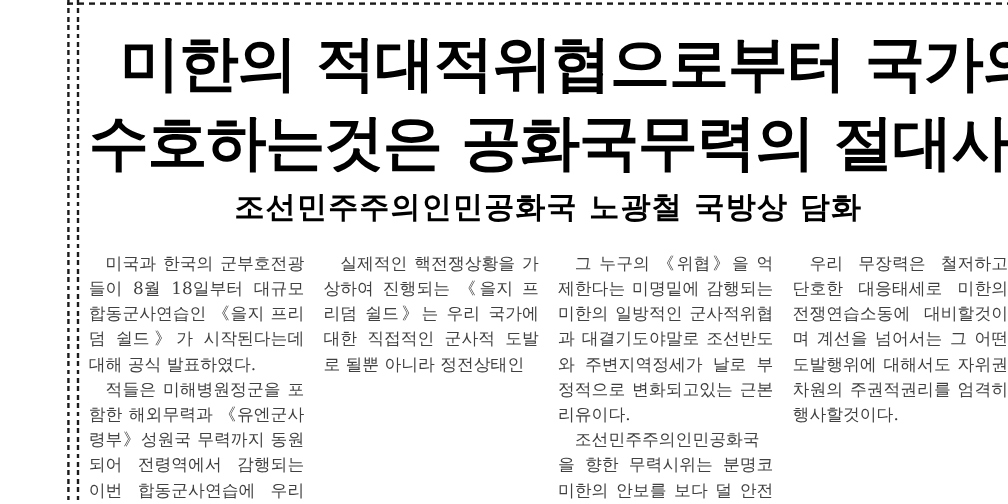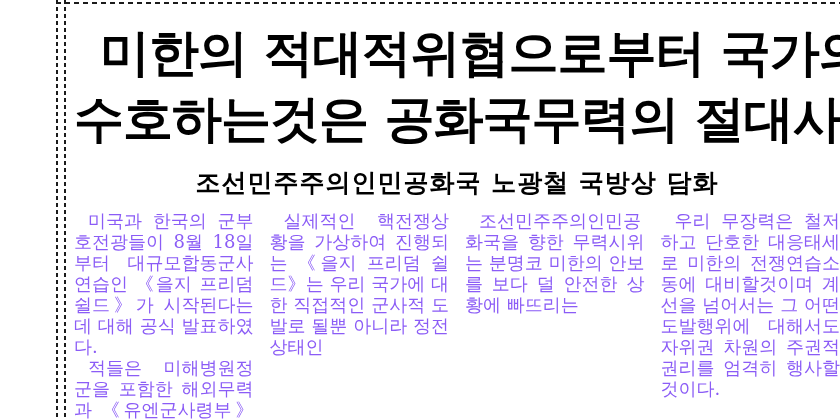--- a/index.html
+++ b/index.html
@@ -35,43 +35,43 @@
     font-weight:900;
     color:#000;
     font-size:50px;
     line-height:66px;
     letter-spacing:-1px;
     white-space:nowrap;
   }
   .hl-line { overflow:hidden; }
   .hl-line.first { padding-left:26px; }
   .subheadline {
-    margin-top:16px;
+    margin-top:6px;
     text-align:center;
     font-family:"DejaVu Sans", sans-serif;
     font-weight:700;
     color:#000;
     font-size:25px;
     line-height:30px;
     letter-spacing:1px;
     white-space:nowrap;
     overflow:hidden;
   }
   .columns {
     position:absolute; left:0; right:0; top:210px; bottom:0;
     display:flex; gap:16px;
     overflow:hidden;
   }
   .col {
     flex:1 1 0;
     min-width:0;
-    font-size:18px;
+    font-size:14px;
     line-height:21px;
     text-align:justify;
-    color:#8b5cf6;
+    color:#404040;
     overflow:hidden;
   }
   .col p { margin:0; }
   .col p.indent { text-indent:14px; }
 </style>
 </head>
 <body>
 
 <div class="page">
 
@@ -91,20 +91,21 @@
 
     <div class="columns">
         <div class="col">
           <p class="indent">미국과 한국의 군부호전광들이 8월 18일부터 대규모합동군사연습인 《을지 프리덤 쉴드》가 시작된다는데 대해 공식 발표하였다.</p>
           <p class="indent">적들은 미해병원정군을 포함한 해외무력과 《유엔군사령부》성원국 무력까지 동원되어 전령역에서 감행되는 이번 합동군사연습에 우리 국가는 물론 지역나라들을 겨냥한 새로운 현대전쟁교법과 방식들이 적</p>
         </div>
         <div class="col">
           <p class="indent">실제적인 핵전쟁상황을 가상하여 진행되는 《을지 프리덤 쉴드》는 우리 국가에 대한 직접적인 군사적 도발로 될뿐 아니라 정전상태인</p>
         </div>
         <div class="col">
+          <p class="indent">그 누구의 《위협》을 억제한다는 미명밑에 감행되는 미한의 일방적인 군사적위협과 대결기도야말로 조선반도와 주변지역정세가 날로 부정적으로 변화되고있는 근본리유이다.</p>
           <p class="indent">조선민주주의인민공화국을 향한 무력시위는 분명코 미한의 안보를 보다 덜 안전한 상황에 빠뜨리는</p>
         </div>
         <div class="col">
           <p class="indent">우리 무장력은 철저하고 단호한 대응태세로 미한의 전쟁연습소동에 대비할것이며 계선을 넘어서는 그 어떤 도발행위에 대해서도 자위권 차원의 주권적권리를 엄격히 행사할것이다.</p>
         </div>
       </div>
   </div>
 
 </div>
 

